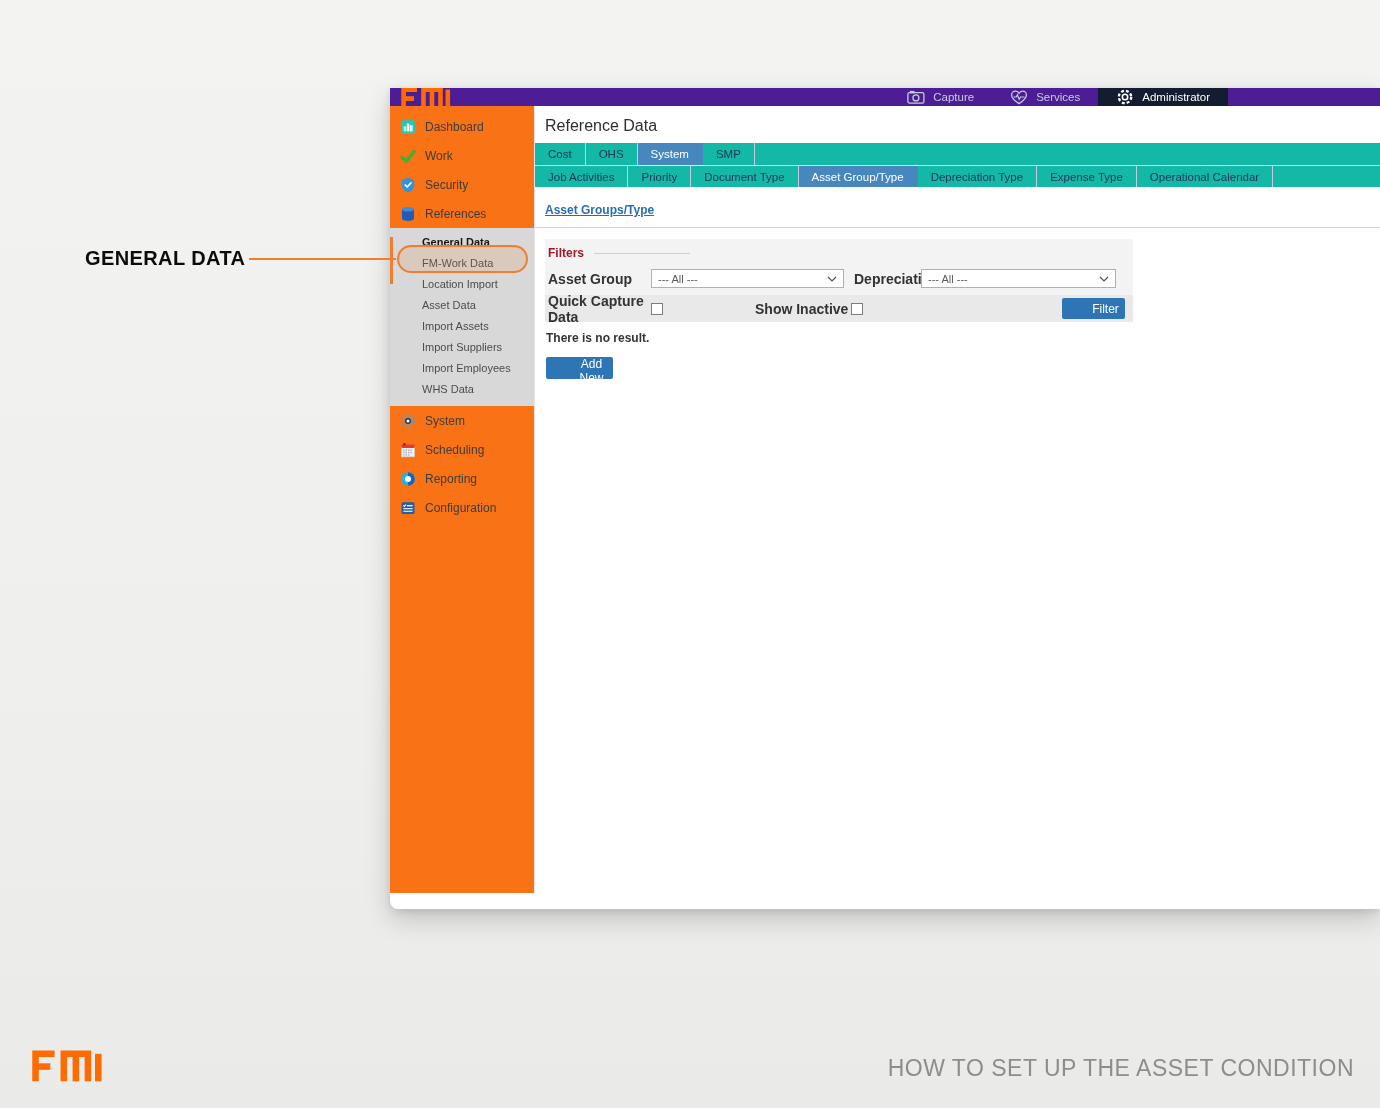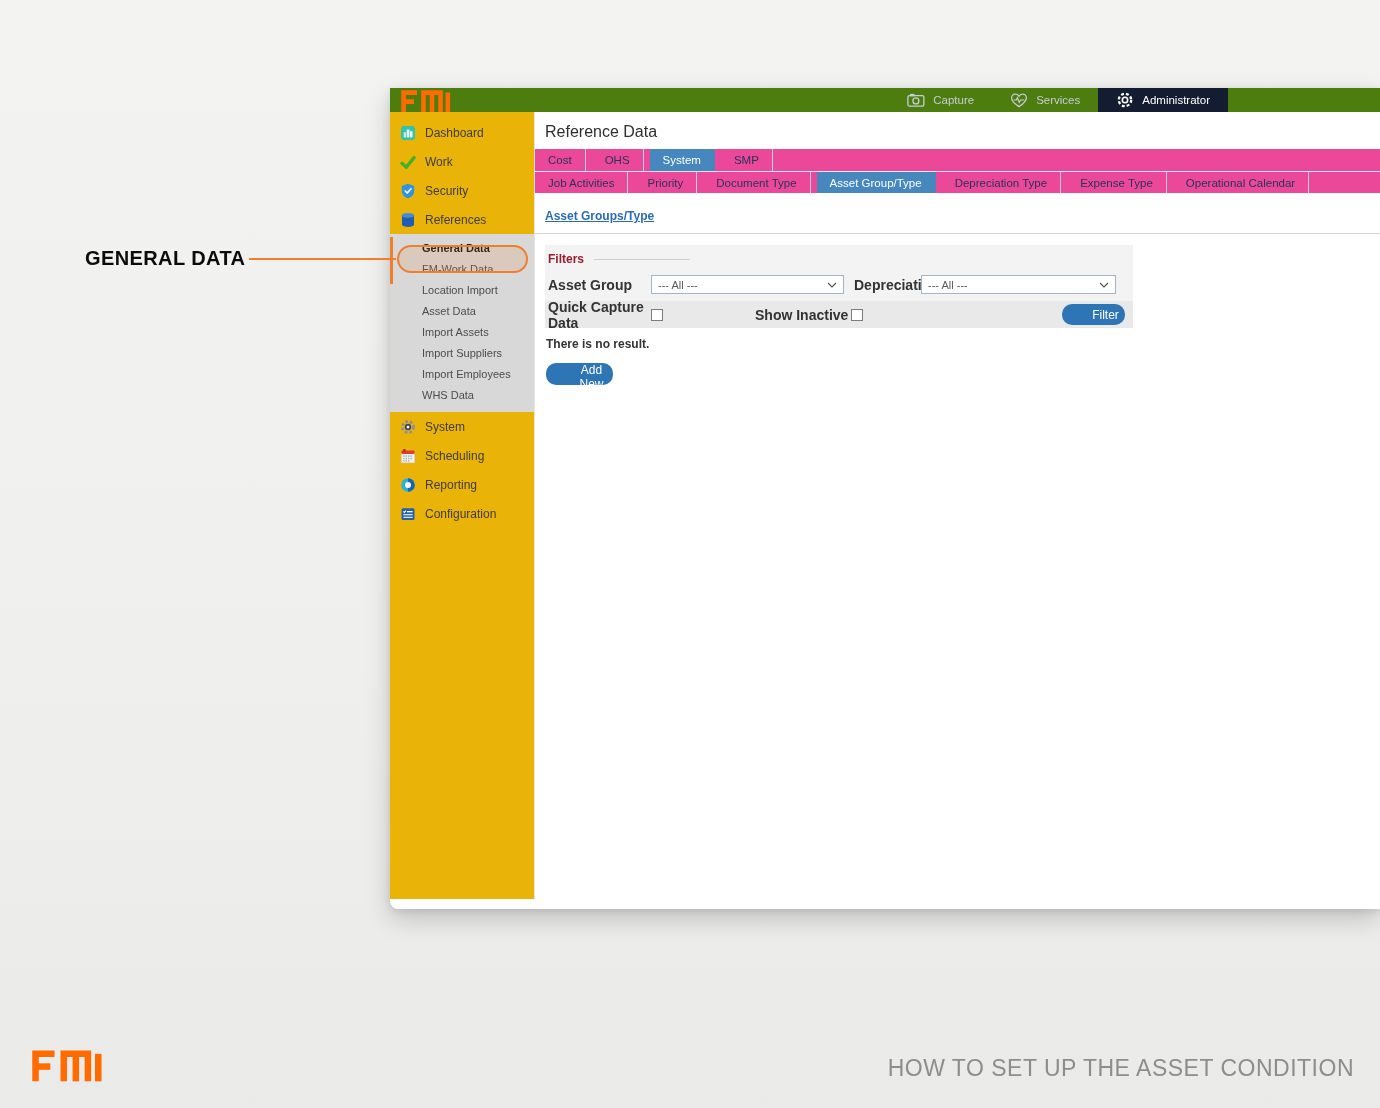--- a/index.html
+++ b/index.html
@@ -7,41 +7,41 @@
   body { font-family:"Liberation Sans", sans-serif; }
 
   .page { position:relative; width:1380px; height:1108px;
           background:linear-gradient(180deg,#f3f3f2 0%, #efefee 60%, #eaeae9 100%); overflow:hidden; }
 
   
   .app { position:absolute; left:390px; top:88px; width:990px; height:821px;
          background:#fff; border-bottom-left-radius:8px;
          box-shadow:0 10px 26px rgba(0,0,0,0.18), 0 2px 8px rgba(0,0,0,0.10); overflow:hidden; }
 
-  .app-header { height:24px; background:#4d7c0f; display:flex; align-items:stretch; }
+  .app-header { height:18px; background:#4c1d95; display:flex; align-items:stretch; }
   .logo-wrap { display:flex; align-items:center; padding-left:9px; }
   .header-right { margin-left:auto; margin-right:152px; display:flex; align-items:stretch; }
   .hitem { display:flex; align-items:center; gap:8px; padding:0 18px; color:#c7cdd9; font-size:11.5px; cursor:pointer; }
   .hitem.active { background:#141c31; color:#ffffff; }
 
   .app-body { display:flex; height:787px; }
 
   
-  .sidebar { width:145px; background:#eab308; border-right:1px solid #e4e4e4; padding-top:6px; flex:0 0 145px; }
+  .sidebar { width:145px; background:#f97316; border-right:1px solid #e4e4e4; padding-top:6px; flex:0 0 145px; }
   .nav-item { height:29px; display:flex; align-items:center; gap:9px; padding-left:10px;
               font-size:12px; color:#3d3d3d; cursor:pointer; }
   .nav-item svg { flex:0 0 auto; }
   .submenu { background:#d8d8d8; padding:4px 0 6px; }
   .sub-item { height:21px; line-height:21px; padding-left:32px; font-size:11px; color:#4c4c4c; cursor:pointer; }
   .sub-item.active { font-weight:bold; color:#161616; }
 
   
   .content { flex:1; background:#fff; }
   .page-title { font-size:16px; color:#2e2e2e; padding:11px 0 8px 10px; }
-  .tabs { display:flex; background:#ec4899; height:22px; font-size:11.5px; color:#24355a;gap:6px; }
+  .tabs { display:flex; background:#14b8a6; height:22px; font-size:11.5px; color:#24355a; }
   .tab { line-height:22px; padding:0 13px; border-right:1px solid #bdd0e3; cursor:pointer; white-space:nowrap; }
   .tab.active { background:#4687bd; color:#fff; border-right-color:#4687bd; }
   .tabs.row2 { border-top:1px solid #dbe7f3; }
 
   .link-row { padding:13px 10px 9px; }
   .section-link { font-size:12px; font-weight:bold; color:#2a6cb4; text-decoration:underline; cursor:pointer; }
   .divider { border-top:1px solid #d2d2d2; }
 
   .filters { margin:11px 0 0 10px; width:588px; background:#f3f3f3; }
   .filters-legend { display:flex; align-items:center; gap:10px; padding:7px 0 2px 3px; }
@@ -50,21 +50,21 @@
   .frow1 { display:flex; align-items:center; padding:7px 6px 7px 3px; }
   .flabel { font-size:14px; font-weight:bold; color:#333; }
   .lbl-asset { width:103px; }
   .lbl-dep { margin-left:10px; width:67px; }
   .select { height:19px; border:1px solid #a0b5ca; background:#fff; display:flex; align-items:center;
             justify-content:space-between; padding:0 6px; font-size:11px; color:#5a5a5a; cursor:pointer; }
   .sel1 { width:193px; } .sel2 { width:195px; }
   .frow2 { background:#e9e9e9; display:flex; align-items:center; height:27px; padding:0 8px 0 3px; }
   .lbl-qc { width:103px; } .lbl-si { margin-left:92px; margin-right:3px; }
   .checkbox { width:12px; height:12px; border:1px solid #7d7d7d; background:#fff; display:inline-block; cursor:pointer; }
-  .btn { background:#2e75b6; color:#fff; border:none; font-size:12px; border-radius:10px;
+  .btn { background:#2e75b6; color:#fff; border:none; font-size:12px; border-radius:2px;
          font-family:"Liberation Sans", sans-serif; cursor:pointer;padding-left:24px; }
   .filter-btn { width:63px; height:21px; margin-left:auto; }
   .no-result { margin:9px 0 0 11px; font-size:12px; font-weight:bold; color:#333; }
   .add-new { margin:12px 0 4px 11px; width:67px; height:22px; display:block; }
 
   
   .callout-label { position:absolute; left:85px; top:247px; font-size:20px; font-weight:bold;
                    color:#0c0c0c; letter-spacing:0.4px; z-index:6; }
   .callout-hline { position:absolute; left:249px; top:258px; width:147px; height:2px; background:#ef7f2f; z-index:6; }
   .callout-vline { position:absolute; left:390px; top:237px; width:3px; height:47px; background:#ef7f2f; z-index:6; }

